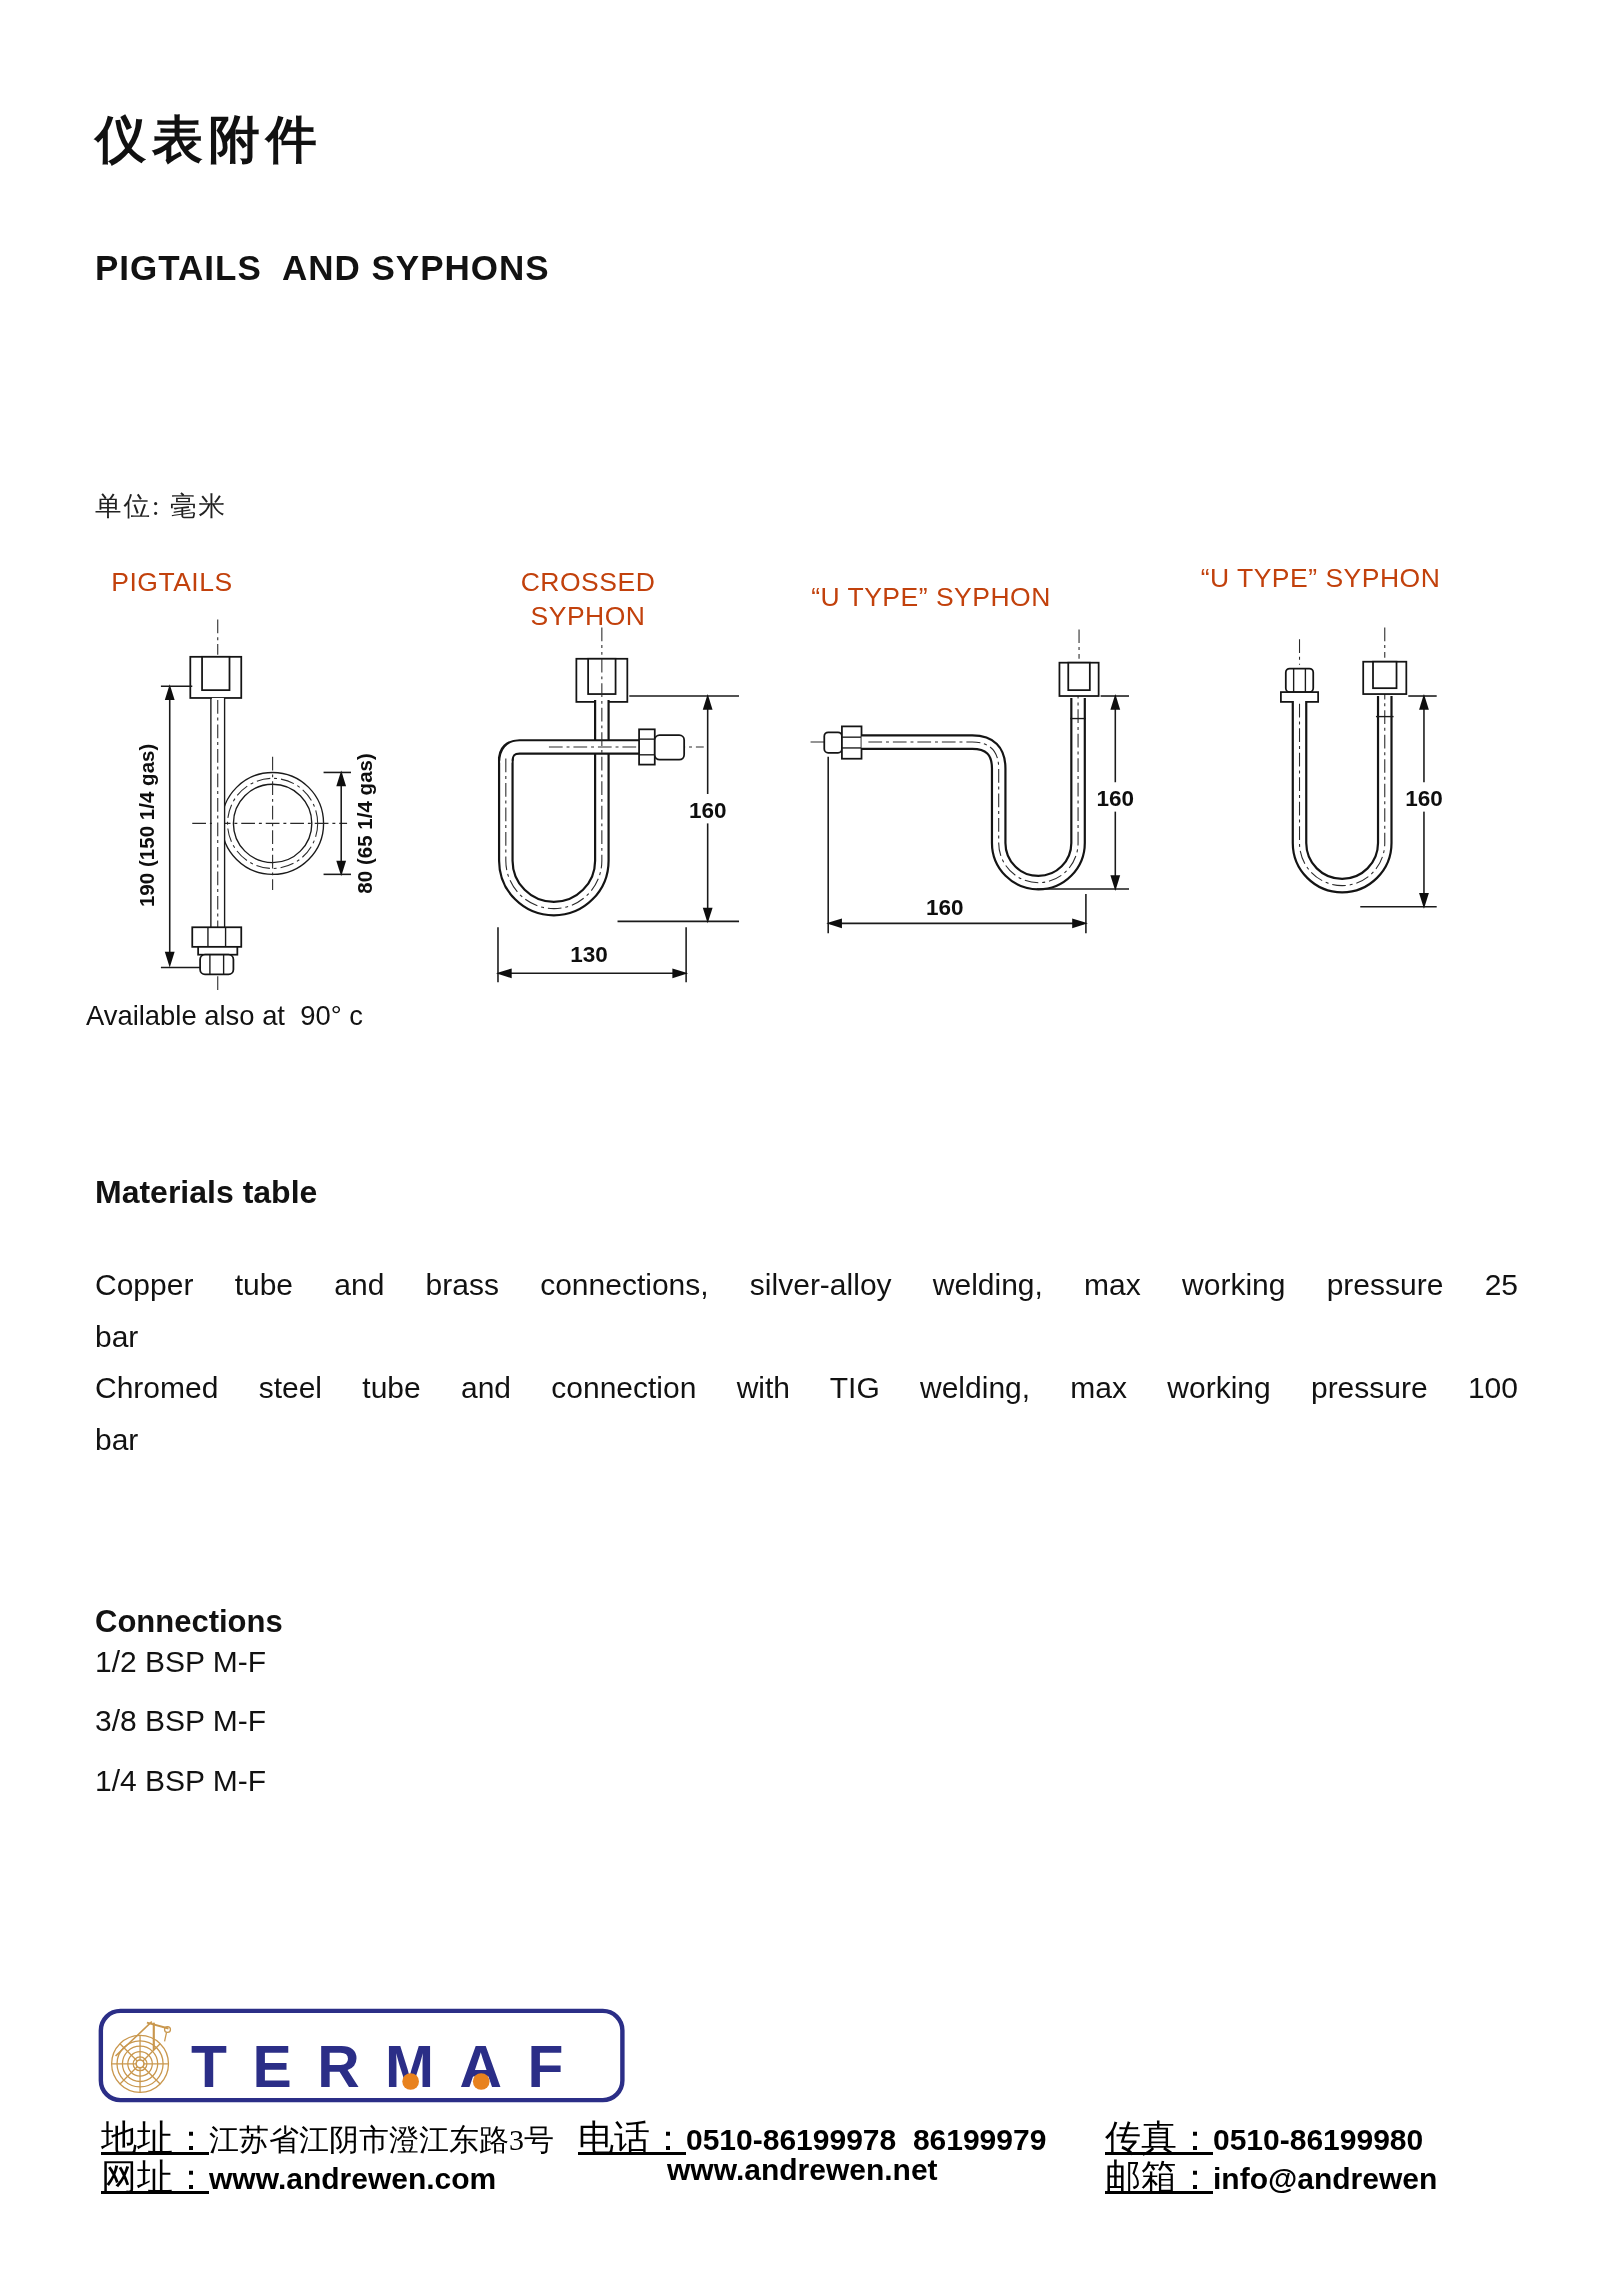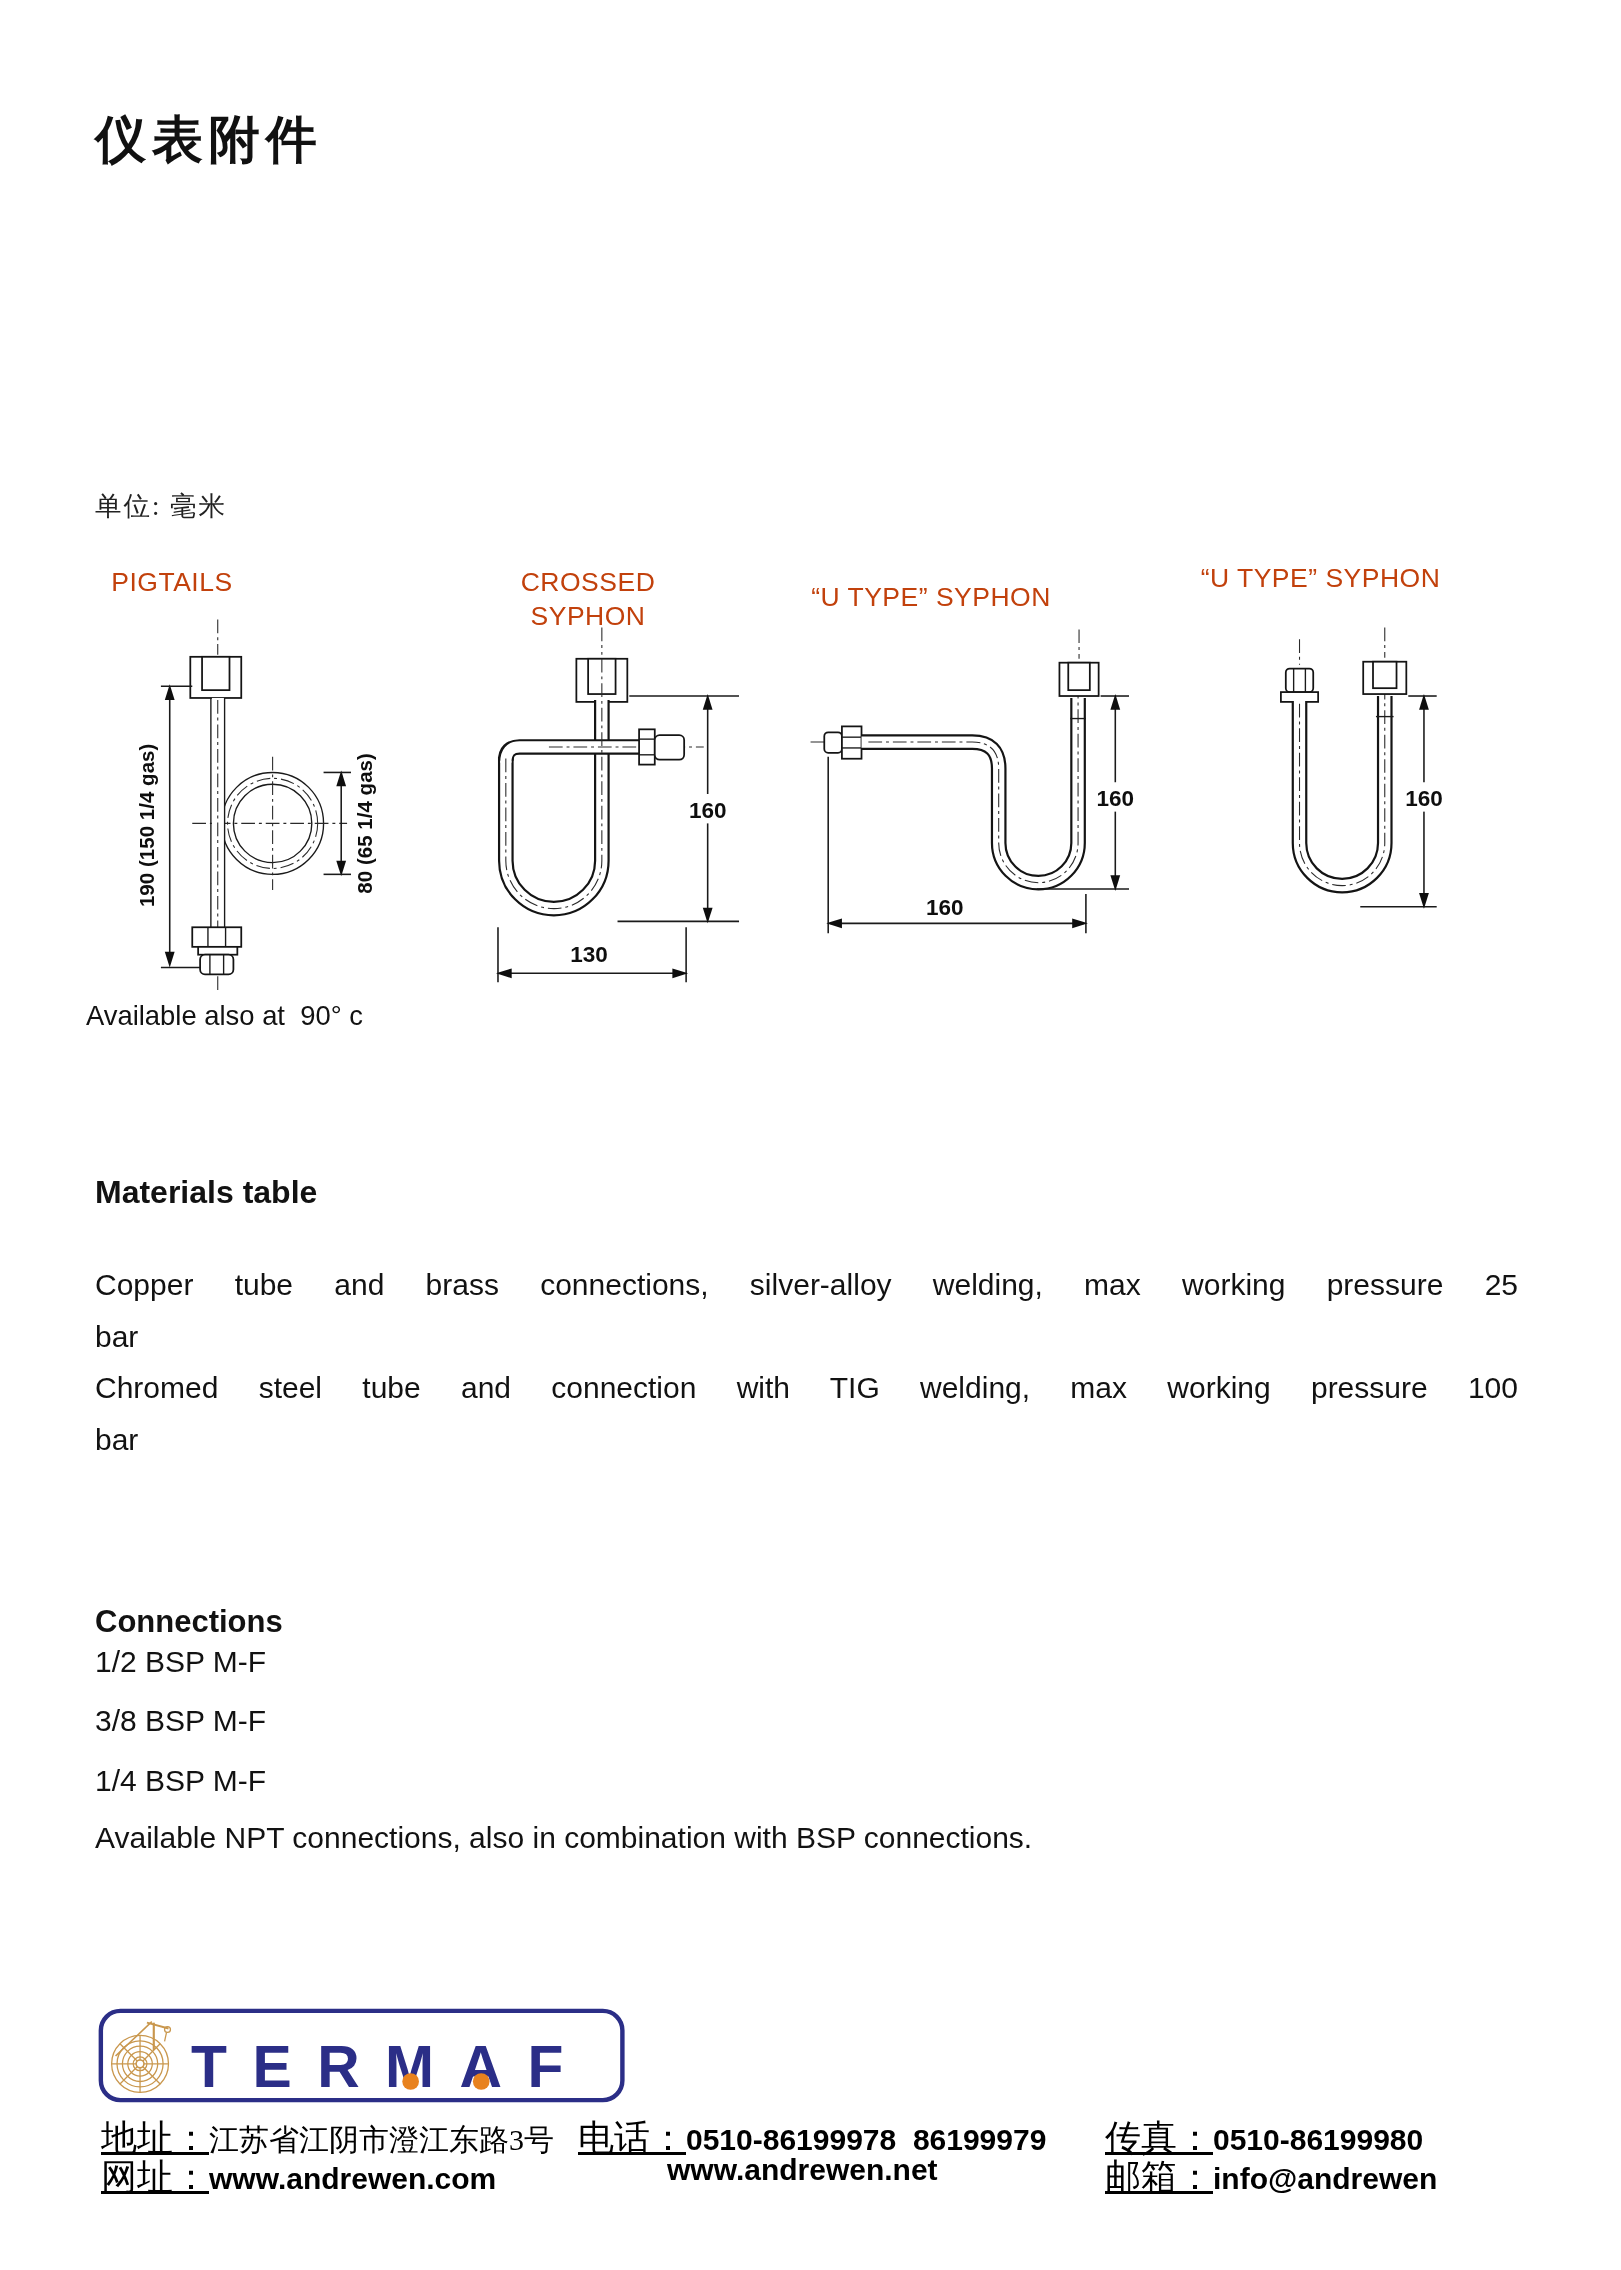--- a/index.html
+++ b/index.html
@@ -63,20 +63,21 @@
   .arrow{fill:#0e0e0e; stroke:none;}
   .wbg{fill:#ffffff; stroke:none;}
 </style>
 </head>
 <body>
 
 <div class="page">
 
   <div class="abs title-cn">仪表附件</div>
 
+  <div class="abs doc-heading prewrap">PIGTAILS  AND SYPHONS</div>
 
 
   <div class="abs units-note">单位: 毫米</div>
 
   <div class="abs fig-label lbl-pigtails">PIGTAILS</div>
   <div class="abs fig-label lbl-crossed">
     <span>CROSSED</span><br>
     <span>SYPHON</span>
   </div>
   <div class="abs fig-label lbl-utype-a">“U TYPE” SYPHON</div>
@@ -230,21 +231,20 @@
   </div>
   <div class="abs mat-item mat-1">
     <span class="jline">Chromed steel tube and connection with TIG welding, max working pressure 100</span>
     <span>bar</span>
   </div>
 
   <div class="abs section-heading connections-heading">Connections</div>
   <div class="abs conn-item conn-0">1/2 BSP M-F</div>
   <div class="abs conn-item conn-1">3/8 BSP M-F</div>
   <div class="abs conn-item conn-2">1/4 BSP M-F</div>
-  <div class="abs npt-note">Available NPT connections, also in combination with BSP connections.</div>
 
   <svg class="abs logo-svg" width="549" height="110" viewBox="95 2042 560 112" xmlns="http://www.w3.org/2000/svg">
     <rect x="103" y="2052" width="532" height="91" rx="20" fill="#ffffff" stroke="#2b2e87" stroke-width="4.5"></rect>
     <g stroke="#c9974d" fill="none" stroke-width="1.3">
       <circle cx="143" cy="2106" r="29"></circle>
       <circle cx="143" cy="2106" r="23.5"></circle>
       <circle cx="143" cy="2106" r="18"></circle>
       <circle cx="143" cy="2106" r="12.5"></circle>
       <circle cx="143" cy="2106" r="7"></circle>
       <line x1="143" y1="2077" x2="143" y2="2135"></line>

